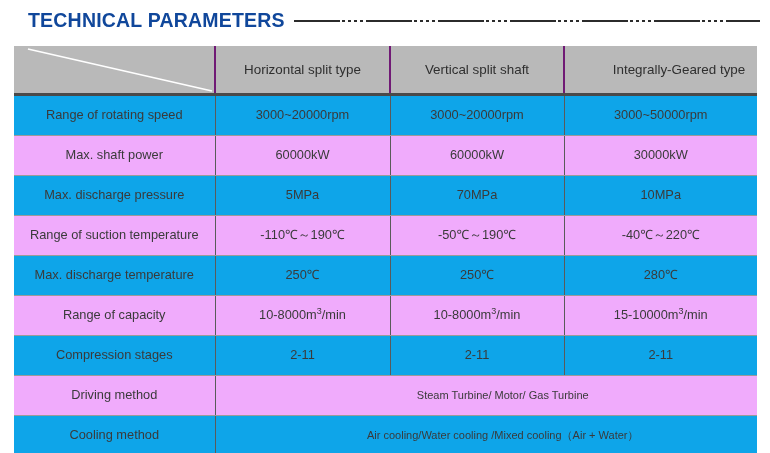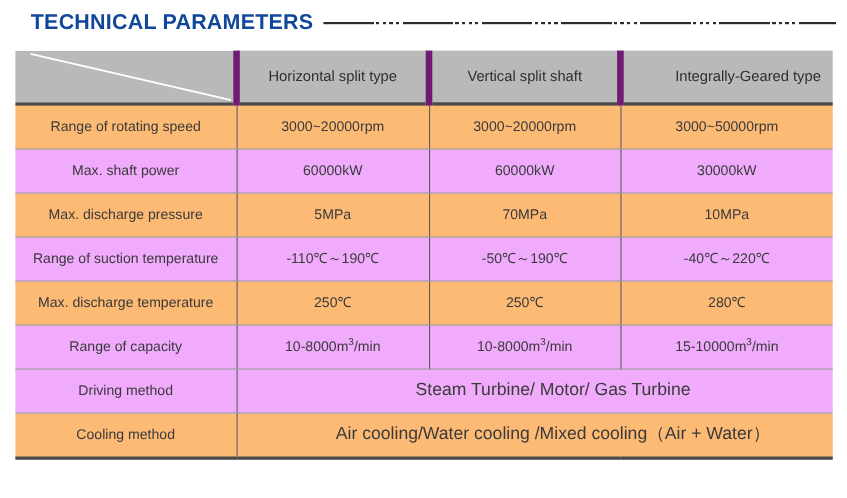--- a/index.html
+++ b/index.html
@@ -81,21 +81,21 @@
   
   thead th {
     background: #b9b9b9;
     color: #2f2f2f;
     font-weight: normal;
     font-size: 13.4px;
     height: 47px;
     padding: 0 4px;
     text-align: center;
     vertical-align: middle;
-    border-right: 6px solid #701a75;
+    border-right: 2px solid #701a75;
     border-bottom: 3px solid #4a4a4a;
   }
   thead th:last-child { border-right: none; padding-left: 40px; }
   th.corner {
     position: relative;
     overflow: hidden;
     padding: 0;
   }
   th.corner .diag {
     position: absolute;
@@ -111,26 +111,26 @@
     padding: 2px 5px;
     text-align: center;
     vertical-align: middle;
     border-right: 1px solid #5a5a5a;
     border-bottom: 1px solid #9a9a9a;
     color: #3a3a3a;
     font-size: 12.8px;
     line-height: 1.15;
   }
   tbody td:last-child { border-right: none; text-align: center; }
-  tbody tr.odd td { background: #fdba74; }
+  tbody tr.odd td { background: #0ea5e9; }
   tbody tr.even td { background: #f0abfc; }
   tbody tr:last-child td { border-bottom: 3px solid #4a4a4a; }
 
   td.label { font-size: 12.8px; }
-  td.merged { font-size: 16px; padding-left: 38px; }
+  td.merged { font-size: 11px; padding-left: 38px; }
   .sup { font-size: 9px; vertical-align: super; line-height: 0; }
 </style>
 </head>
 <body>
 
 <div class="page">
 
   <div class="title-row">
     <span class="title-text">TECHNICAL PARAMETERS</span>
     <span class="title-rule"></span>
@@ -193,20 +193,26 @@
           <td>280℃</td>
         </tr>
 
         <tr class="even">
           <td class="label">Range of capacity</td>
           <td>10-8000m<span class="sup">3</span>/min</td>
           <td>10-8000m<span class="sup">3</span>/min</td>
           <td>15-10000m<span class="sup">3</span>/min</td>
         </tr>
 
+        <tr class="odd">
+          <td class="label">Compression stages</td>
+          <td>2-11</td>
+          <td>2-11</td>
+          <td>2-11</td>
+        </tr>
 
         <tr class="even">
           <td class="label">Driving method</td>
           <td class="merged" colspan="3">Steam Turbine/ Motor/ Gas Turbine</td>
         </tr>
 
         <tr class="odd">
           <td class="label">Cooling method</td>
           <td class="merged" colspan="3">Air cooling/Water cooling /Mixed cooling（Air + Water）</td>
         </tr>

